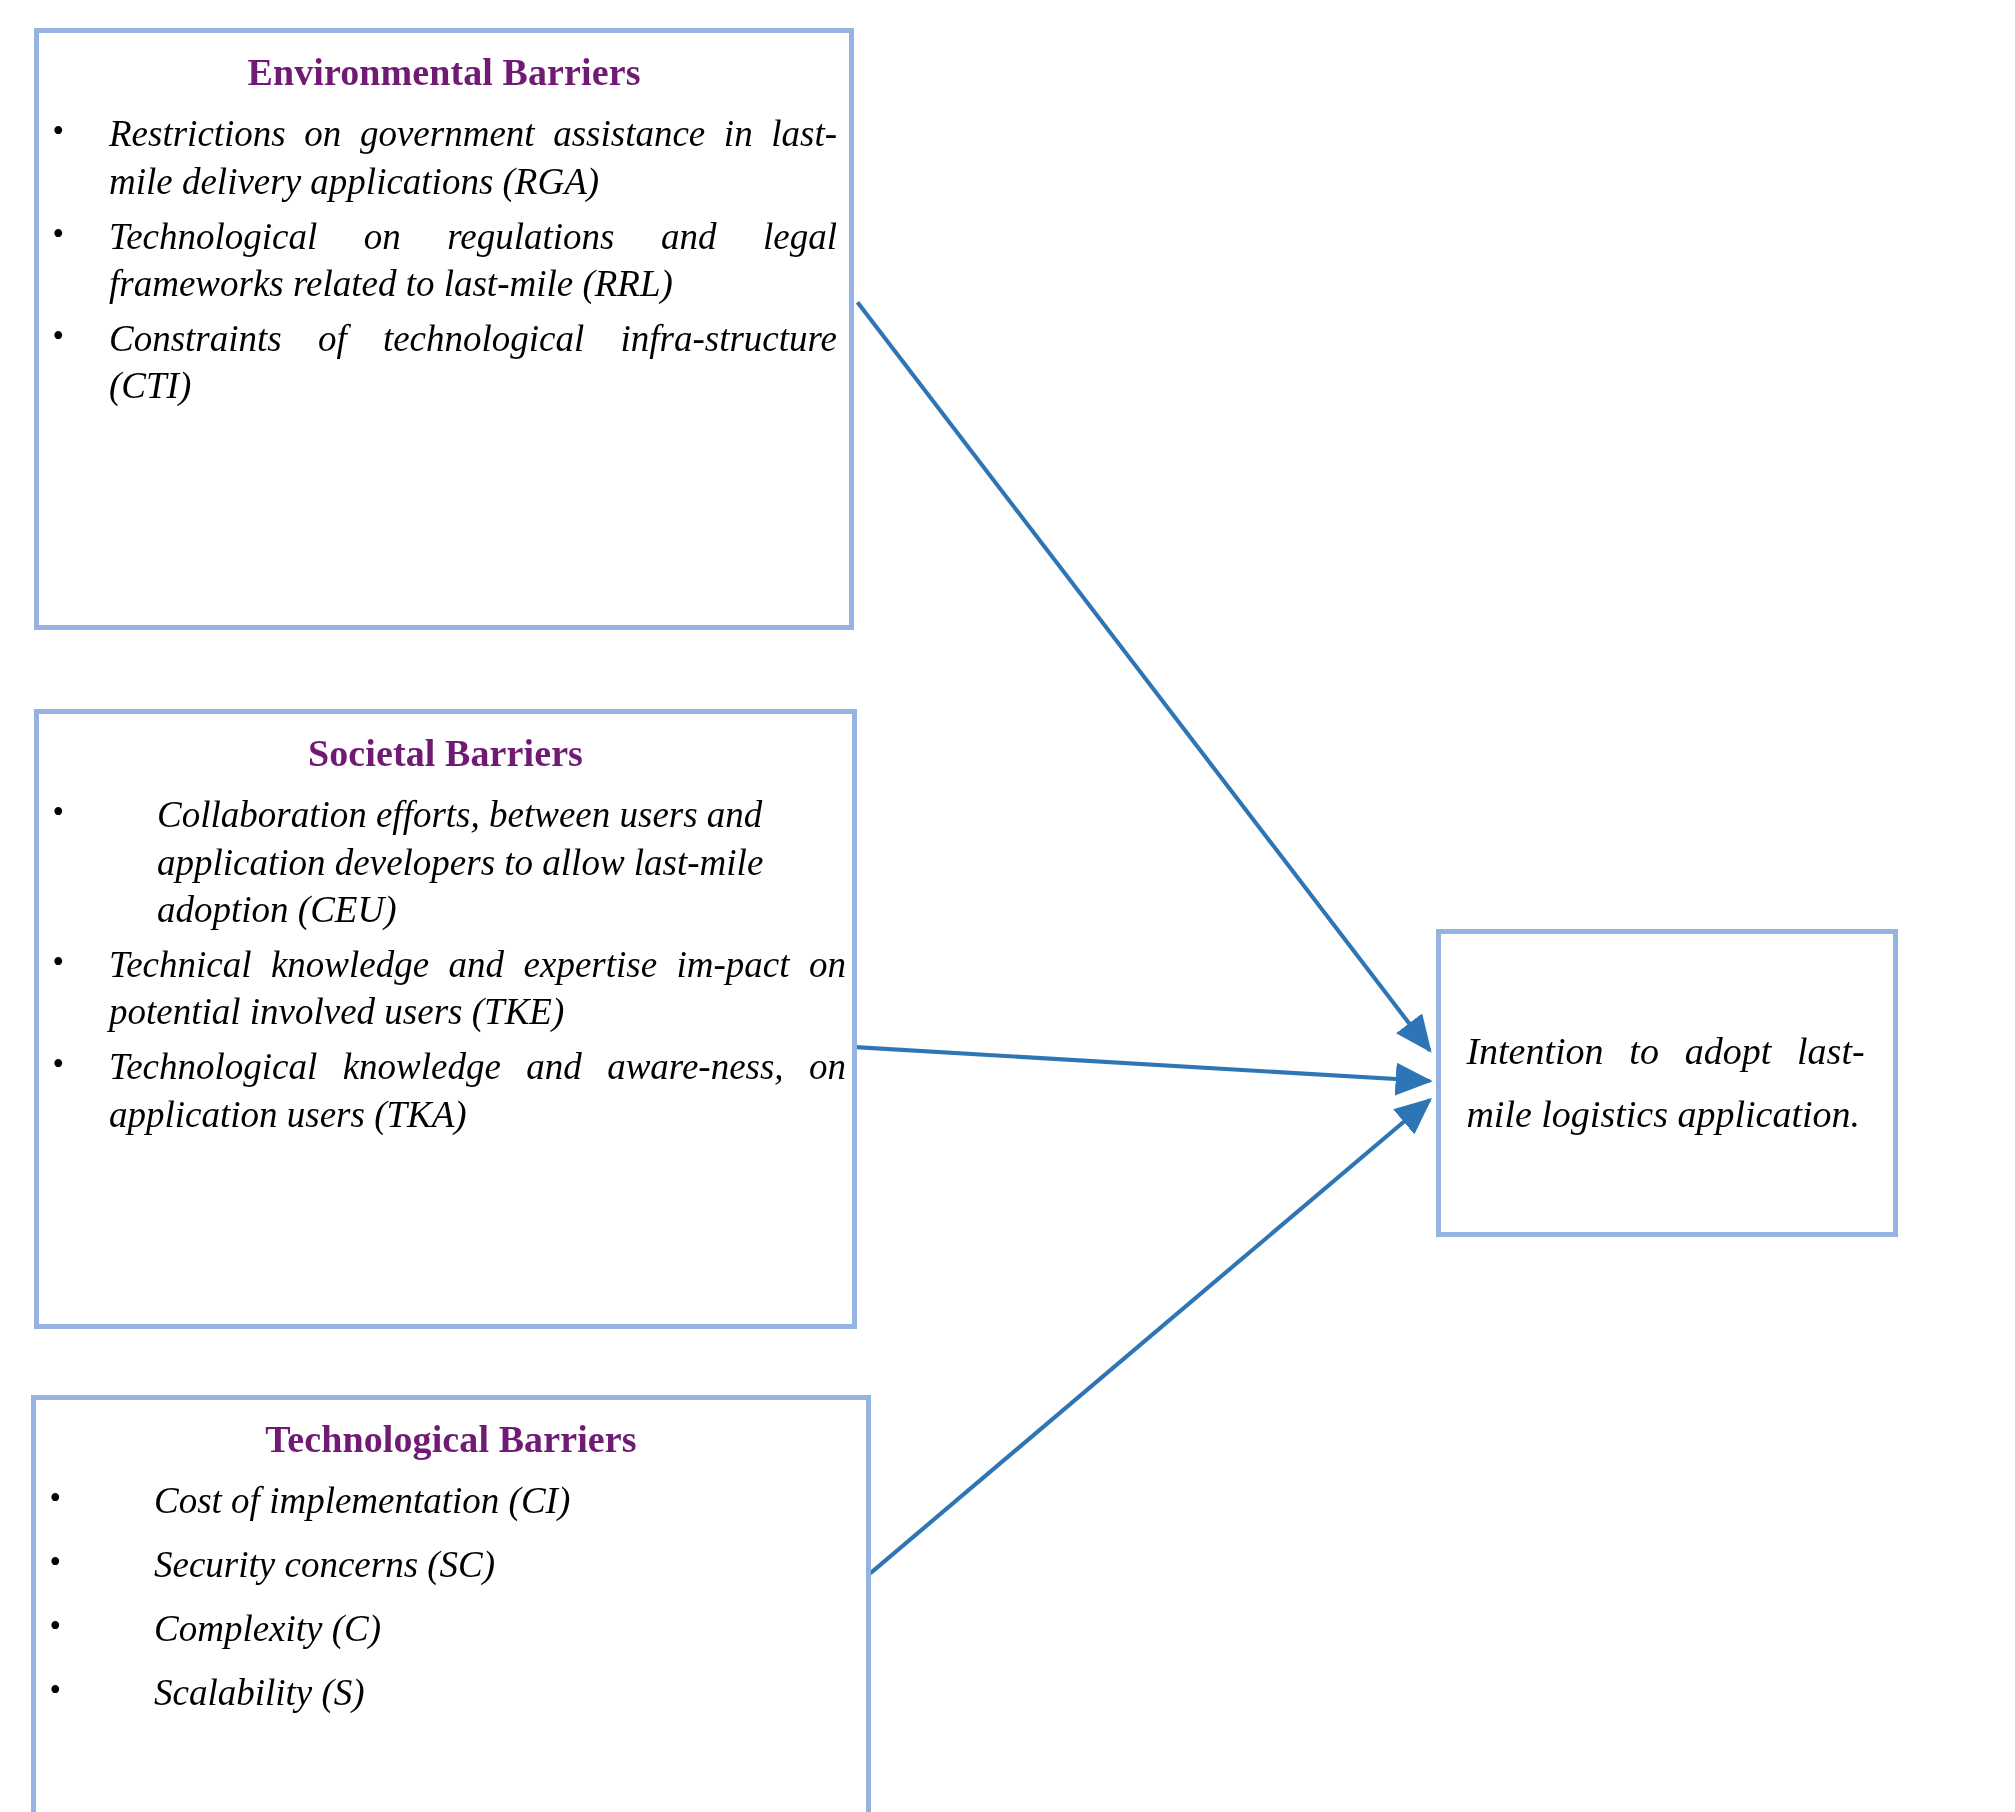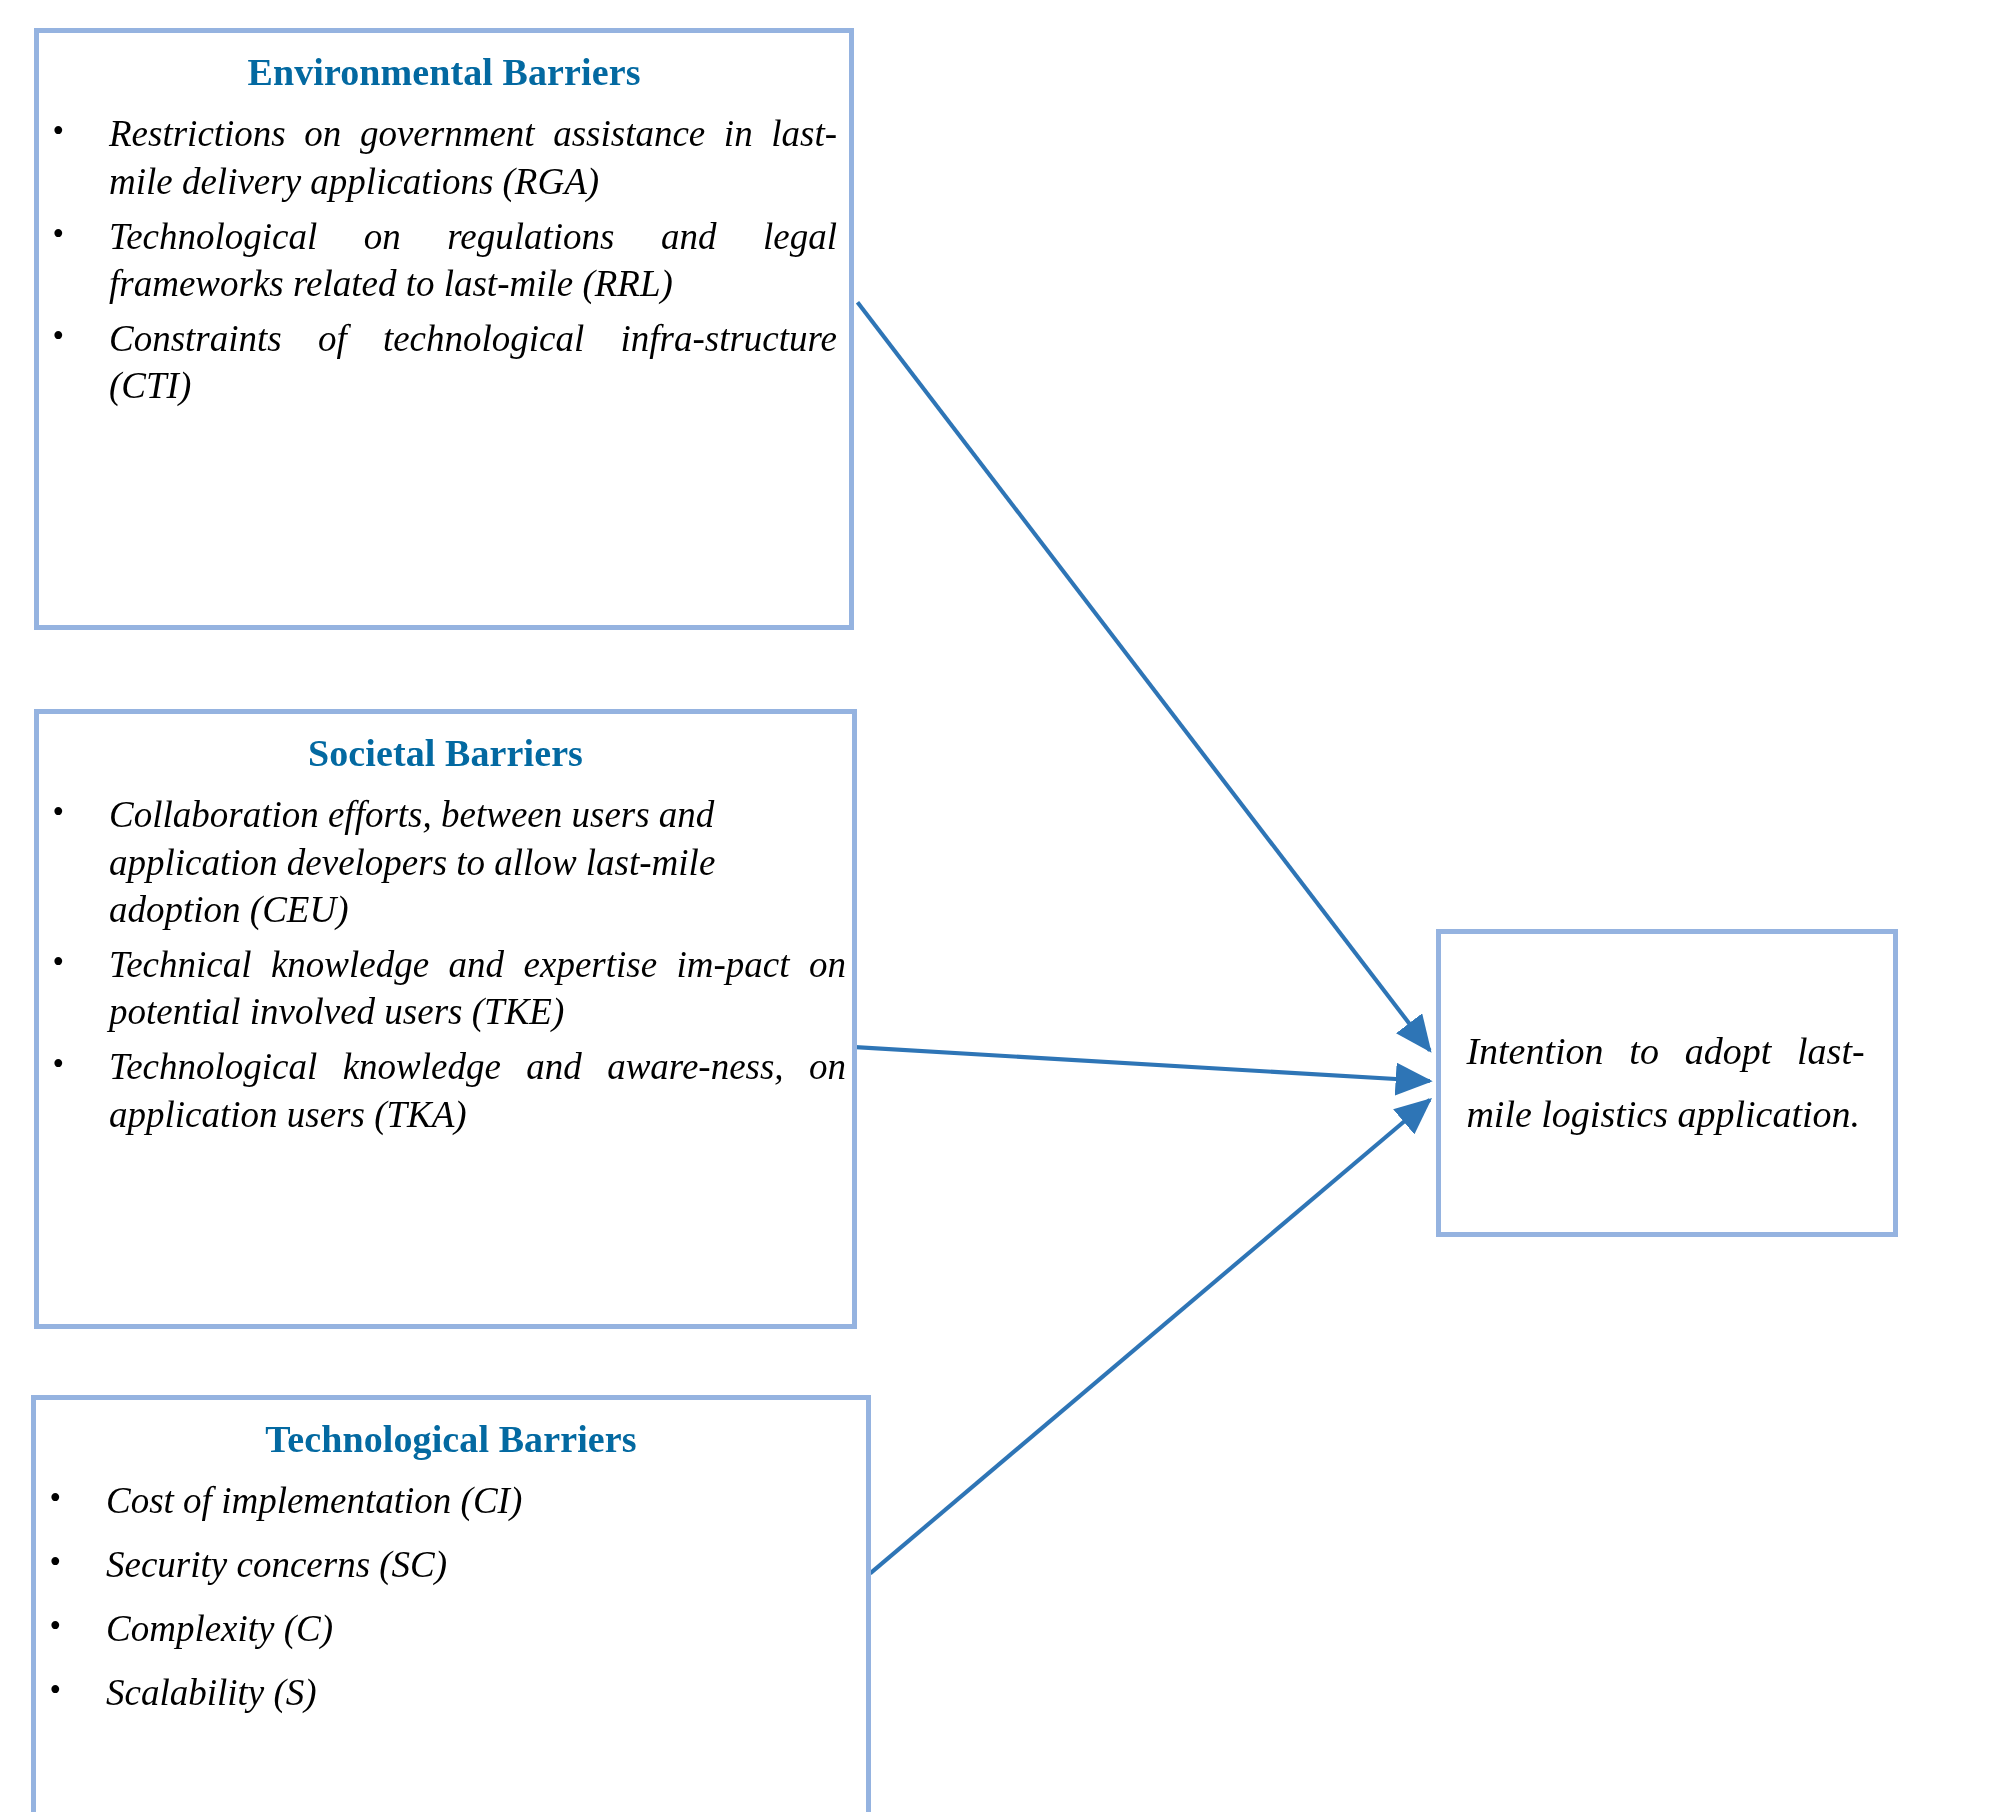--- a/index.html
+++ b/index.html
@@ -29,21 +29,21 @@
     position: absolute;
     box-sizing: border-box;
     border: 5.2px solid #95B3E0;
     background: #ffffff;
   }
   .box-title {
     text-align: center;
     font-weight: bold;
     font-size: 38px;
     line-height: 1.05;
-    color: #0369a1;
+    color: #701a75;
     margin-top: 19.5px;
     margin-bottom: 18px;
     letter-spacing: 0.1px;
   }
   .bullet-list {
     list-style: none;
     margin: 0;
     padding: 0;
   }
   .bullet-item {
@@ -69,20 +69,21 @@
     flex: 1 1 auto;
     text-align: justify;
     text-align-last: left;
     line-height: 1.28;
     padding-right: 6px;
     hyphens: manual;
   }
   .bullet-text.tight {
     text-align: left;
     text-align-last: left;
+    margin-left: 48px;
   }
 
   
   #box-environmental {
     left: 34px;
     top: 28px;
     width: 820px;
     height: 602px;
   }
   #box-environmental .bullet-list { padding-right: 6px; }

